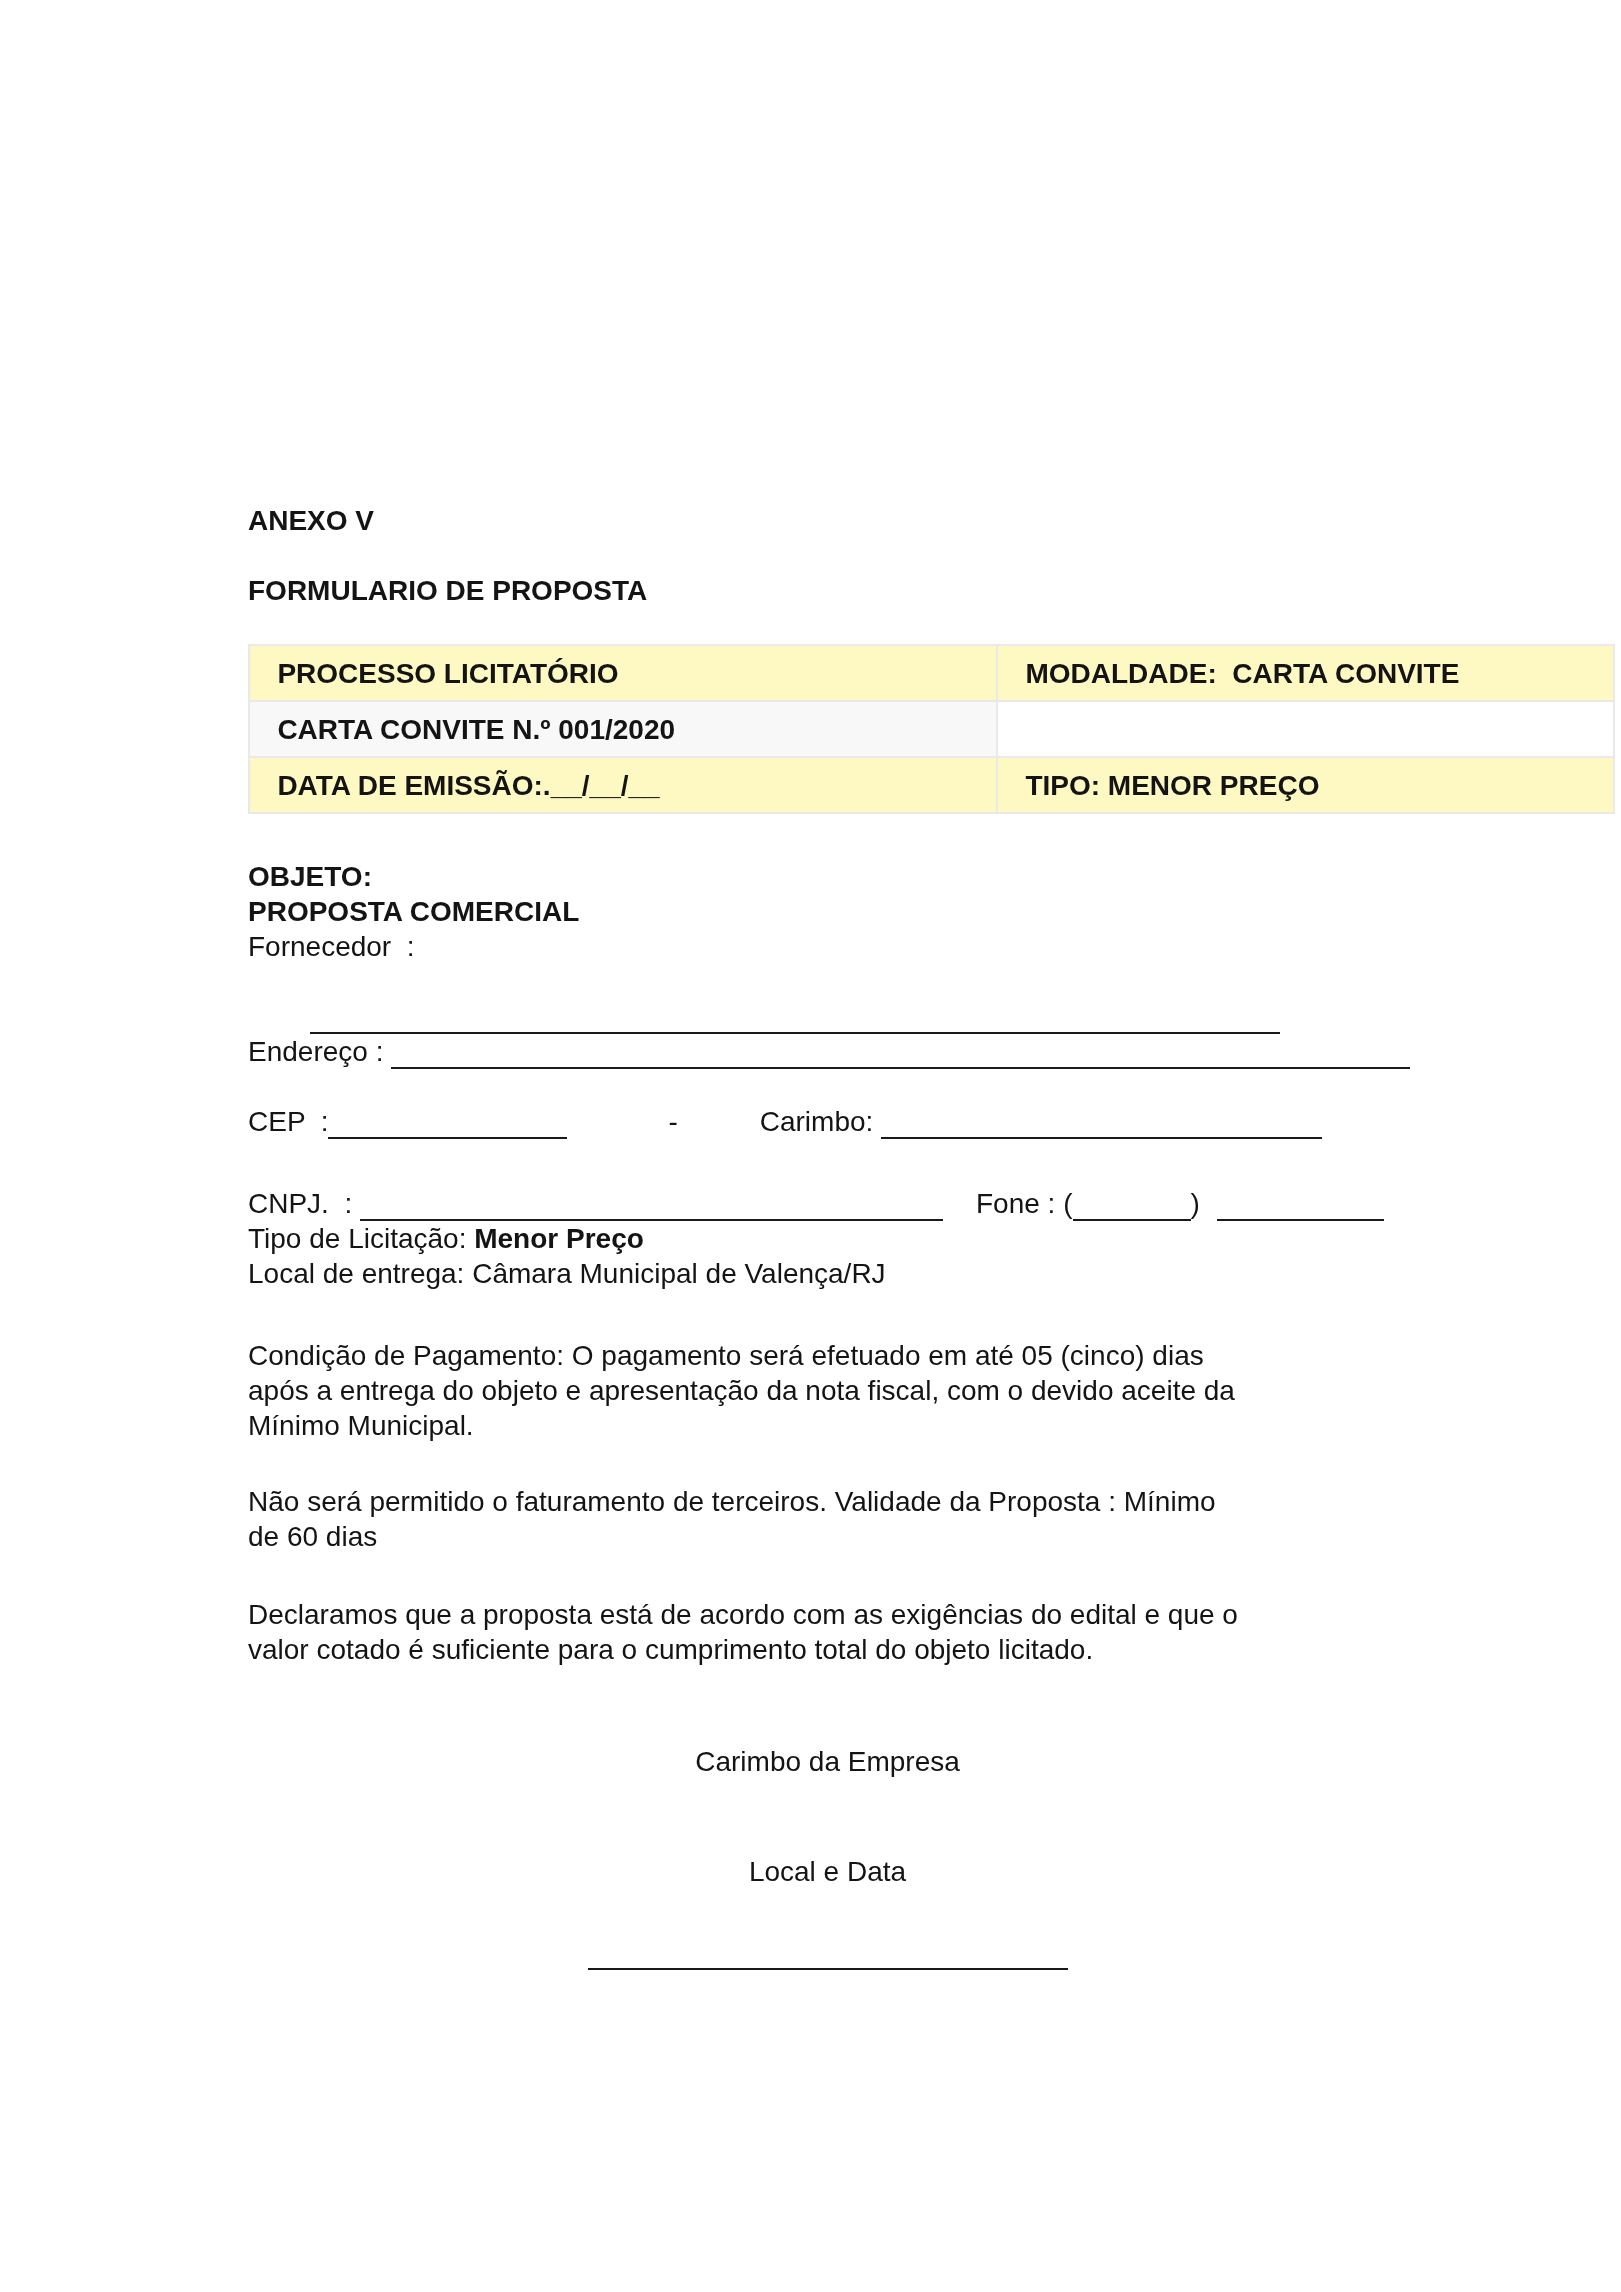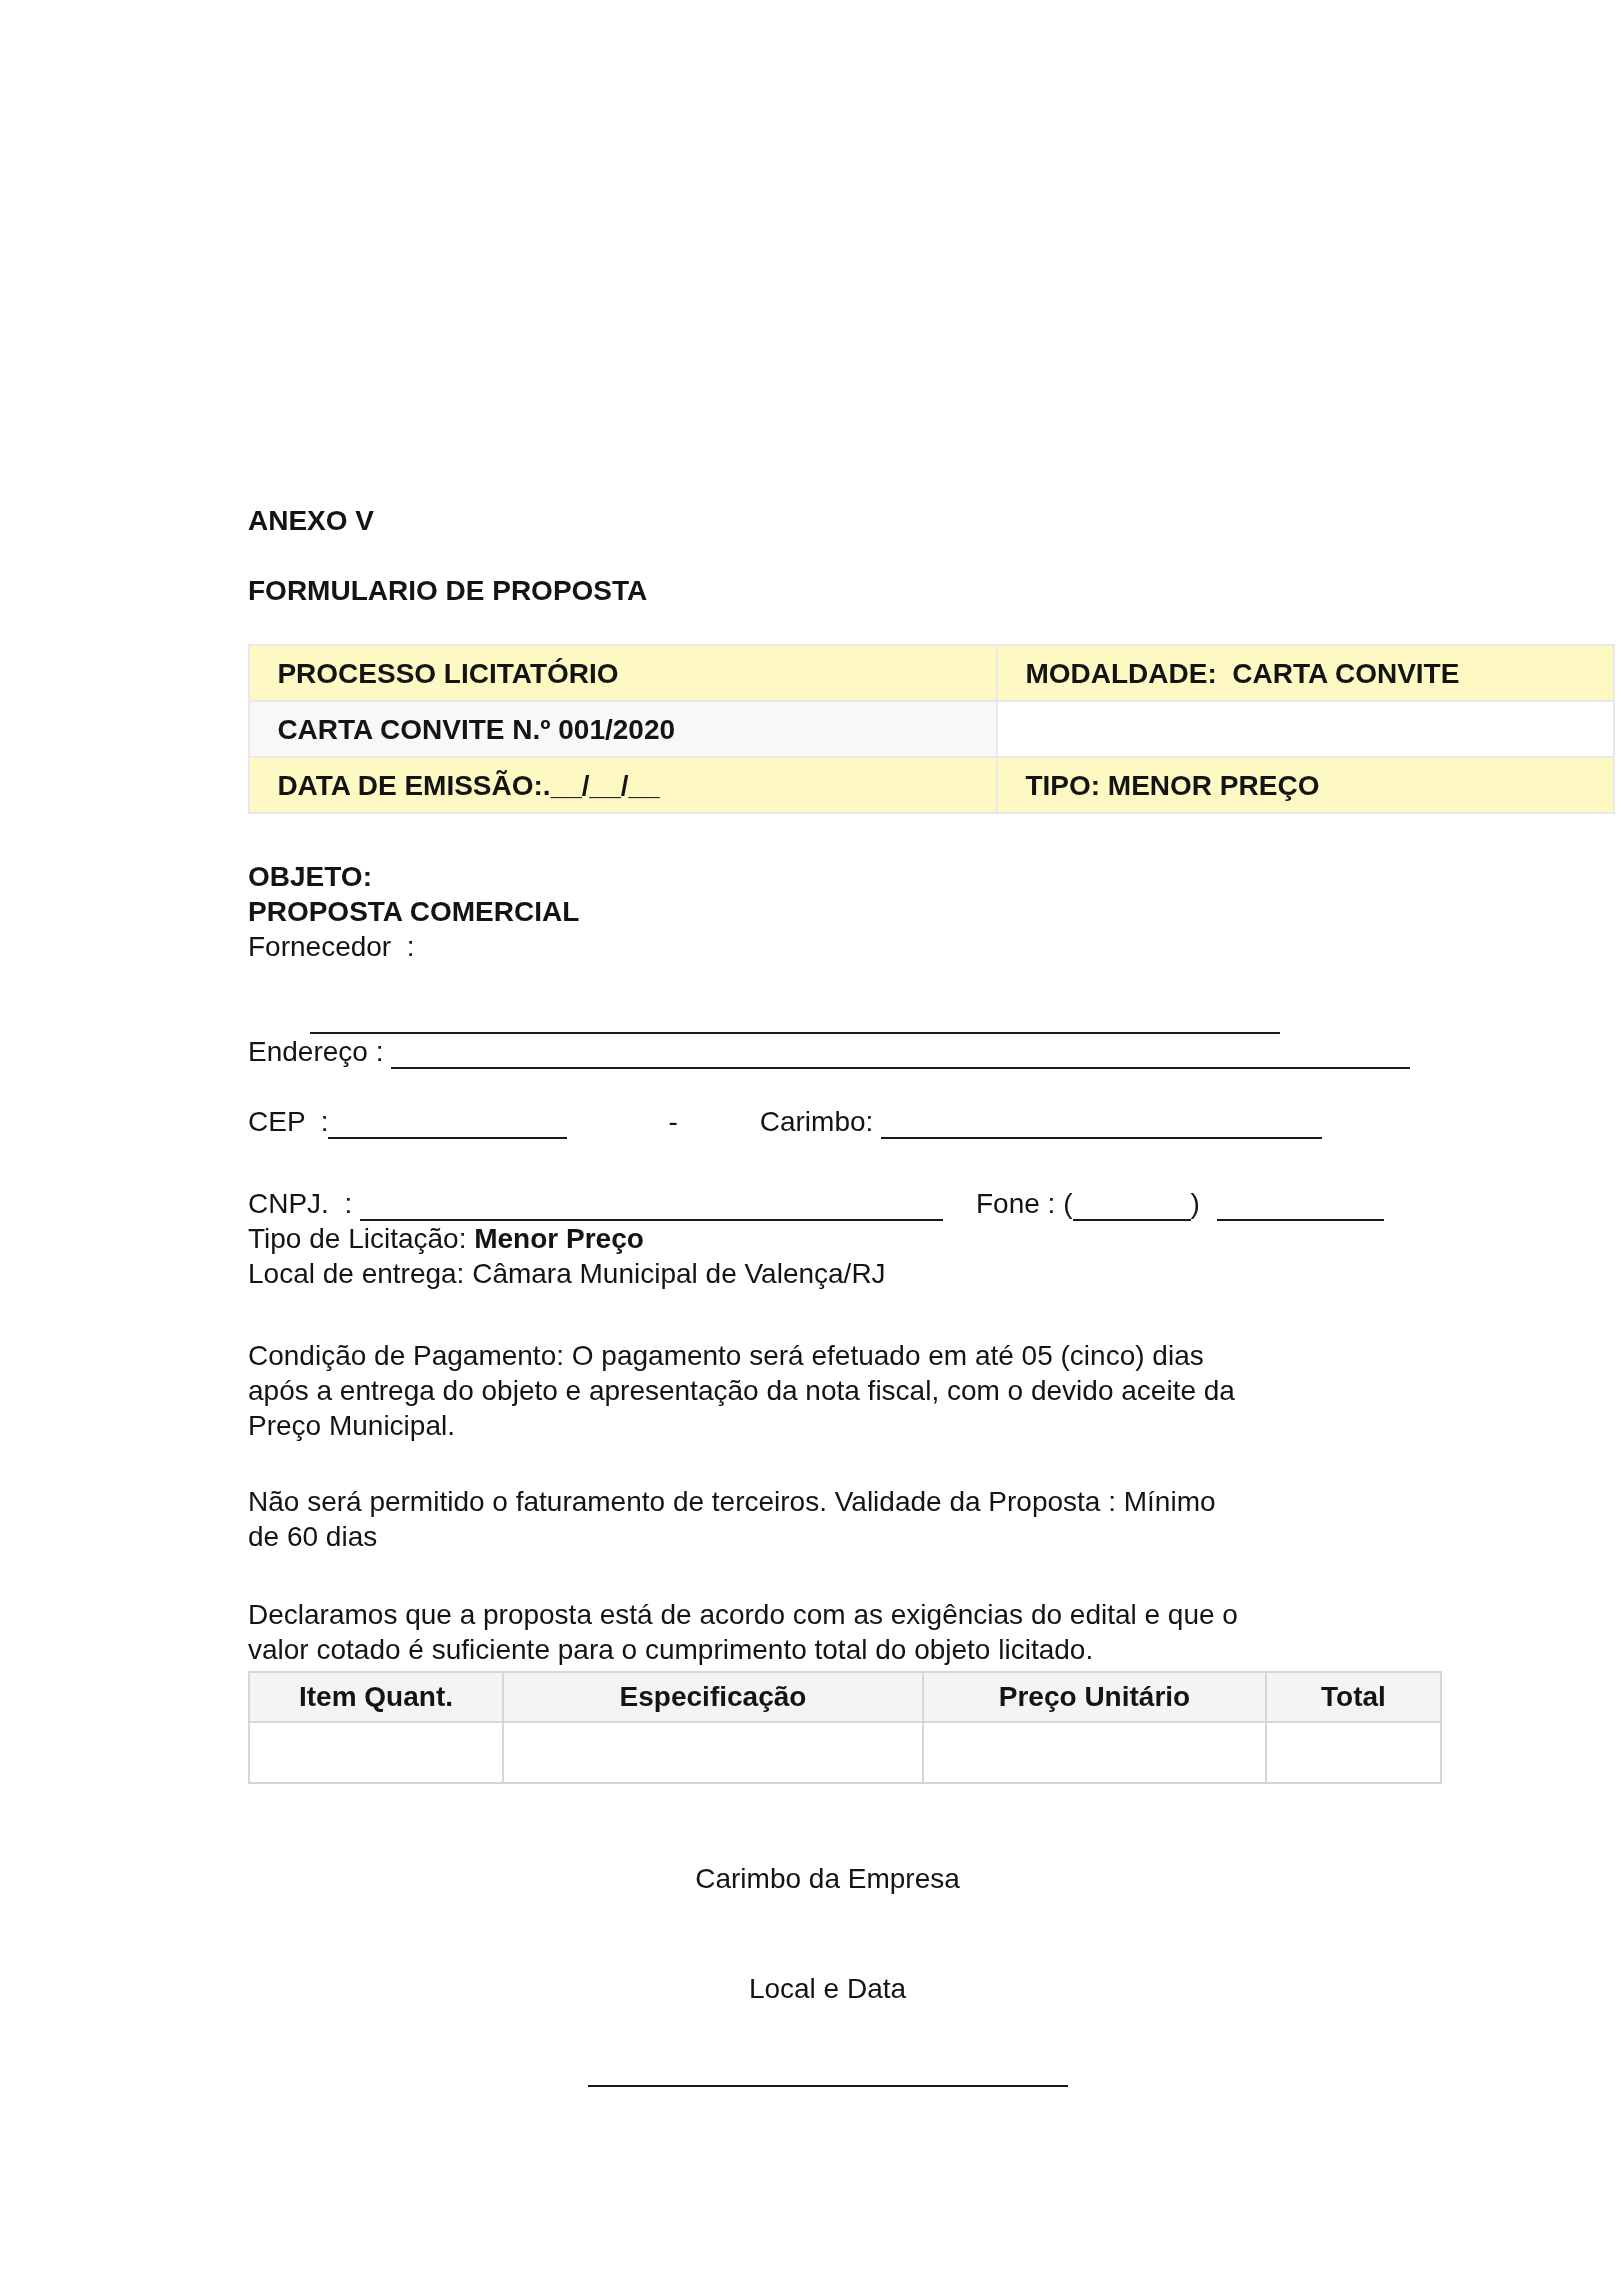--- a/index.html
+++ b/index.html
@@ -152,55 +152,33 @@
       <span class="lbl">Tipo de Licitação: </span><span class="lbl bold">Menor Preço</span>
     </div>
 
     <div class="form-row">
       <span class="lbl">Local de entrega: Câmara Municipal de Valença/RJ</span>
     </div>
 
     <div class="para p1">
       <div>Condição de Pagamento: O pagamento será efetuado em até 05 (cinco) dias</div>
       <div>após a entrega do objeto e apresentação da nota fiscal, com o devido aceite da</div>
-      <div>Preço Municipal.</div>
+      <div>Mínimo Municipal.</div>
     </div>
 
     <div class="para p2">
       <div>Não será permitido o faturamento de terceiros. Validade da Proposta : Mínimo</div>
       <div>de 60 dias</div>
     </div>
 
     <div class="para p3">
       <div>Declaramos que a proposta está de acordo com as exigências do edital e que o</div>
       <div>valor cotado é suficiente para o cumprimento total do objeto licitado.</div>
     </div>
 
-    <table class="items">
-      <colgroup>
-          <col class="ic1">
-          <col class="ic2">
-          <col class="ic3">
-          <col class="ic4">
-        </colgroup>
-      <tbody>
-          <tr>
-        <th>Item Quant.</th>
-        <th>Especificação</th>
-        <th>Preço Unitário</th>
-        <th>Total</th>
-      </tr>
-      <tr>
-        <td></td>
-        <td></td>
-        <td></td>
-        <td></td>
-      </tr>
-    </tbody>
-      </table>
 
     <div class="center-block carimbo">Carimbo da Empresa</div>
 
     <div class="center-block localdata">Local e Data</div>
 
     <div class="center-block sign-row">
       <span class="line-fill"></span>
     </div>
 
   </div>

